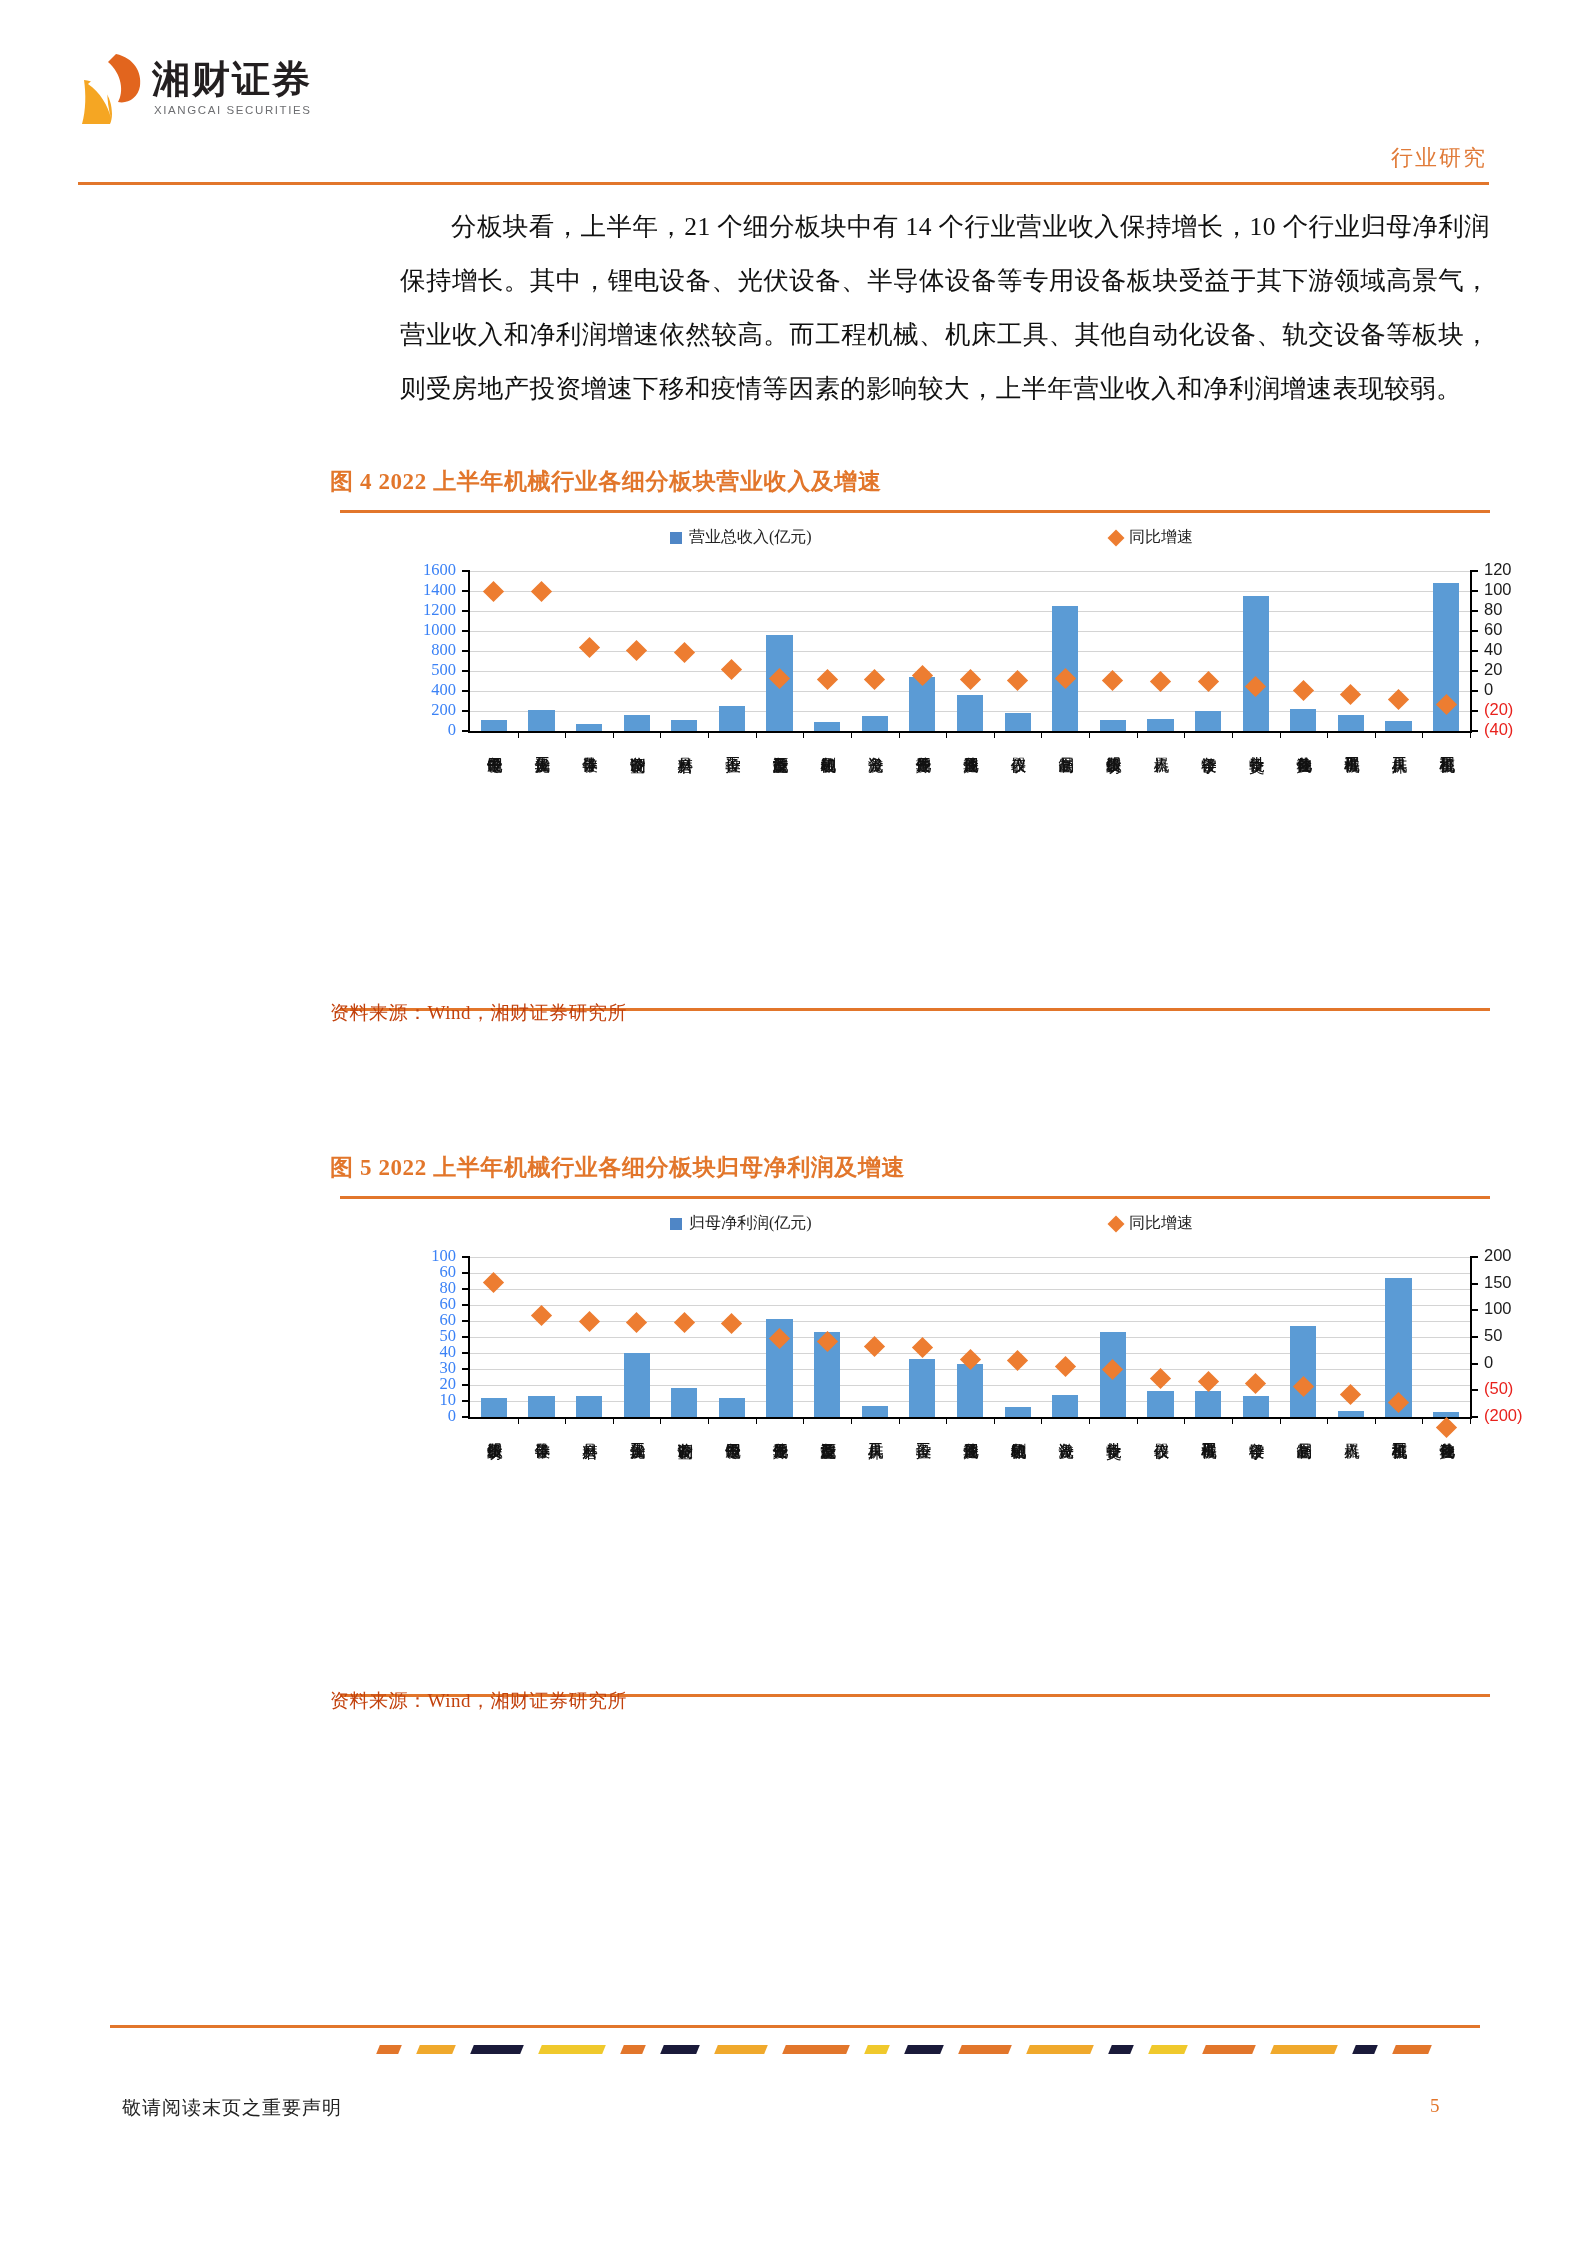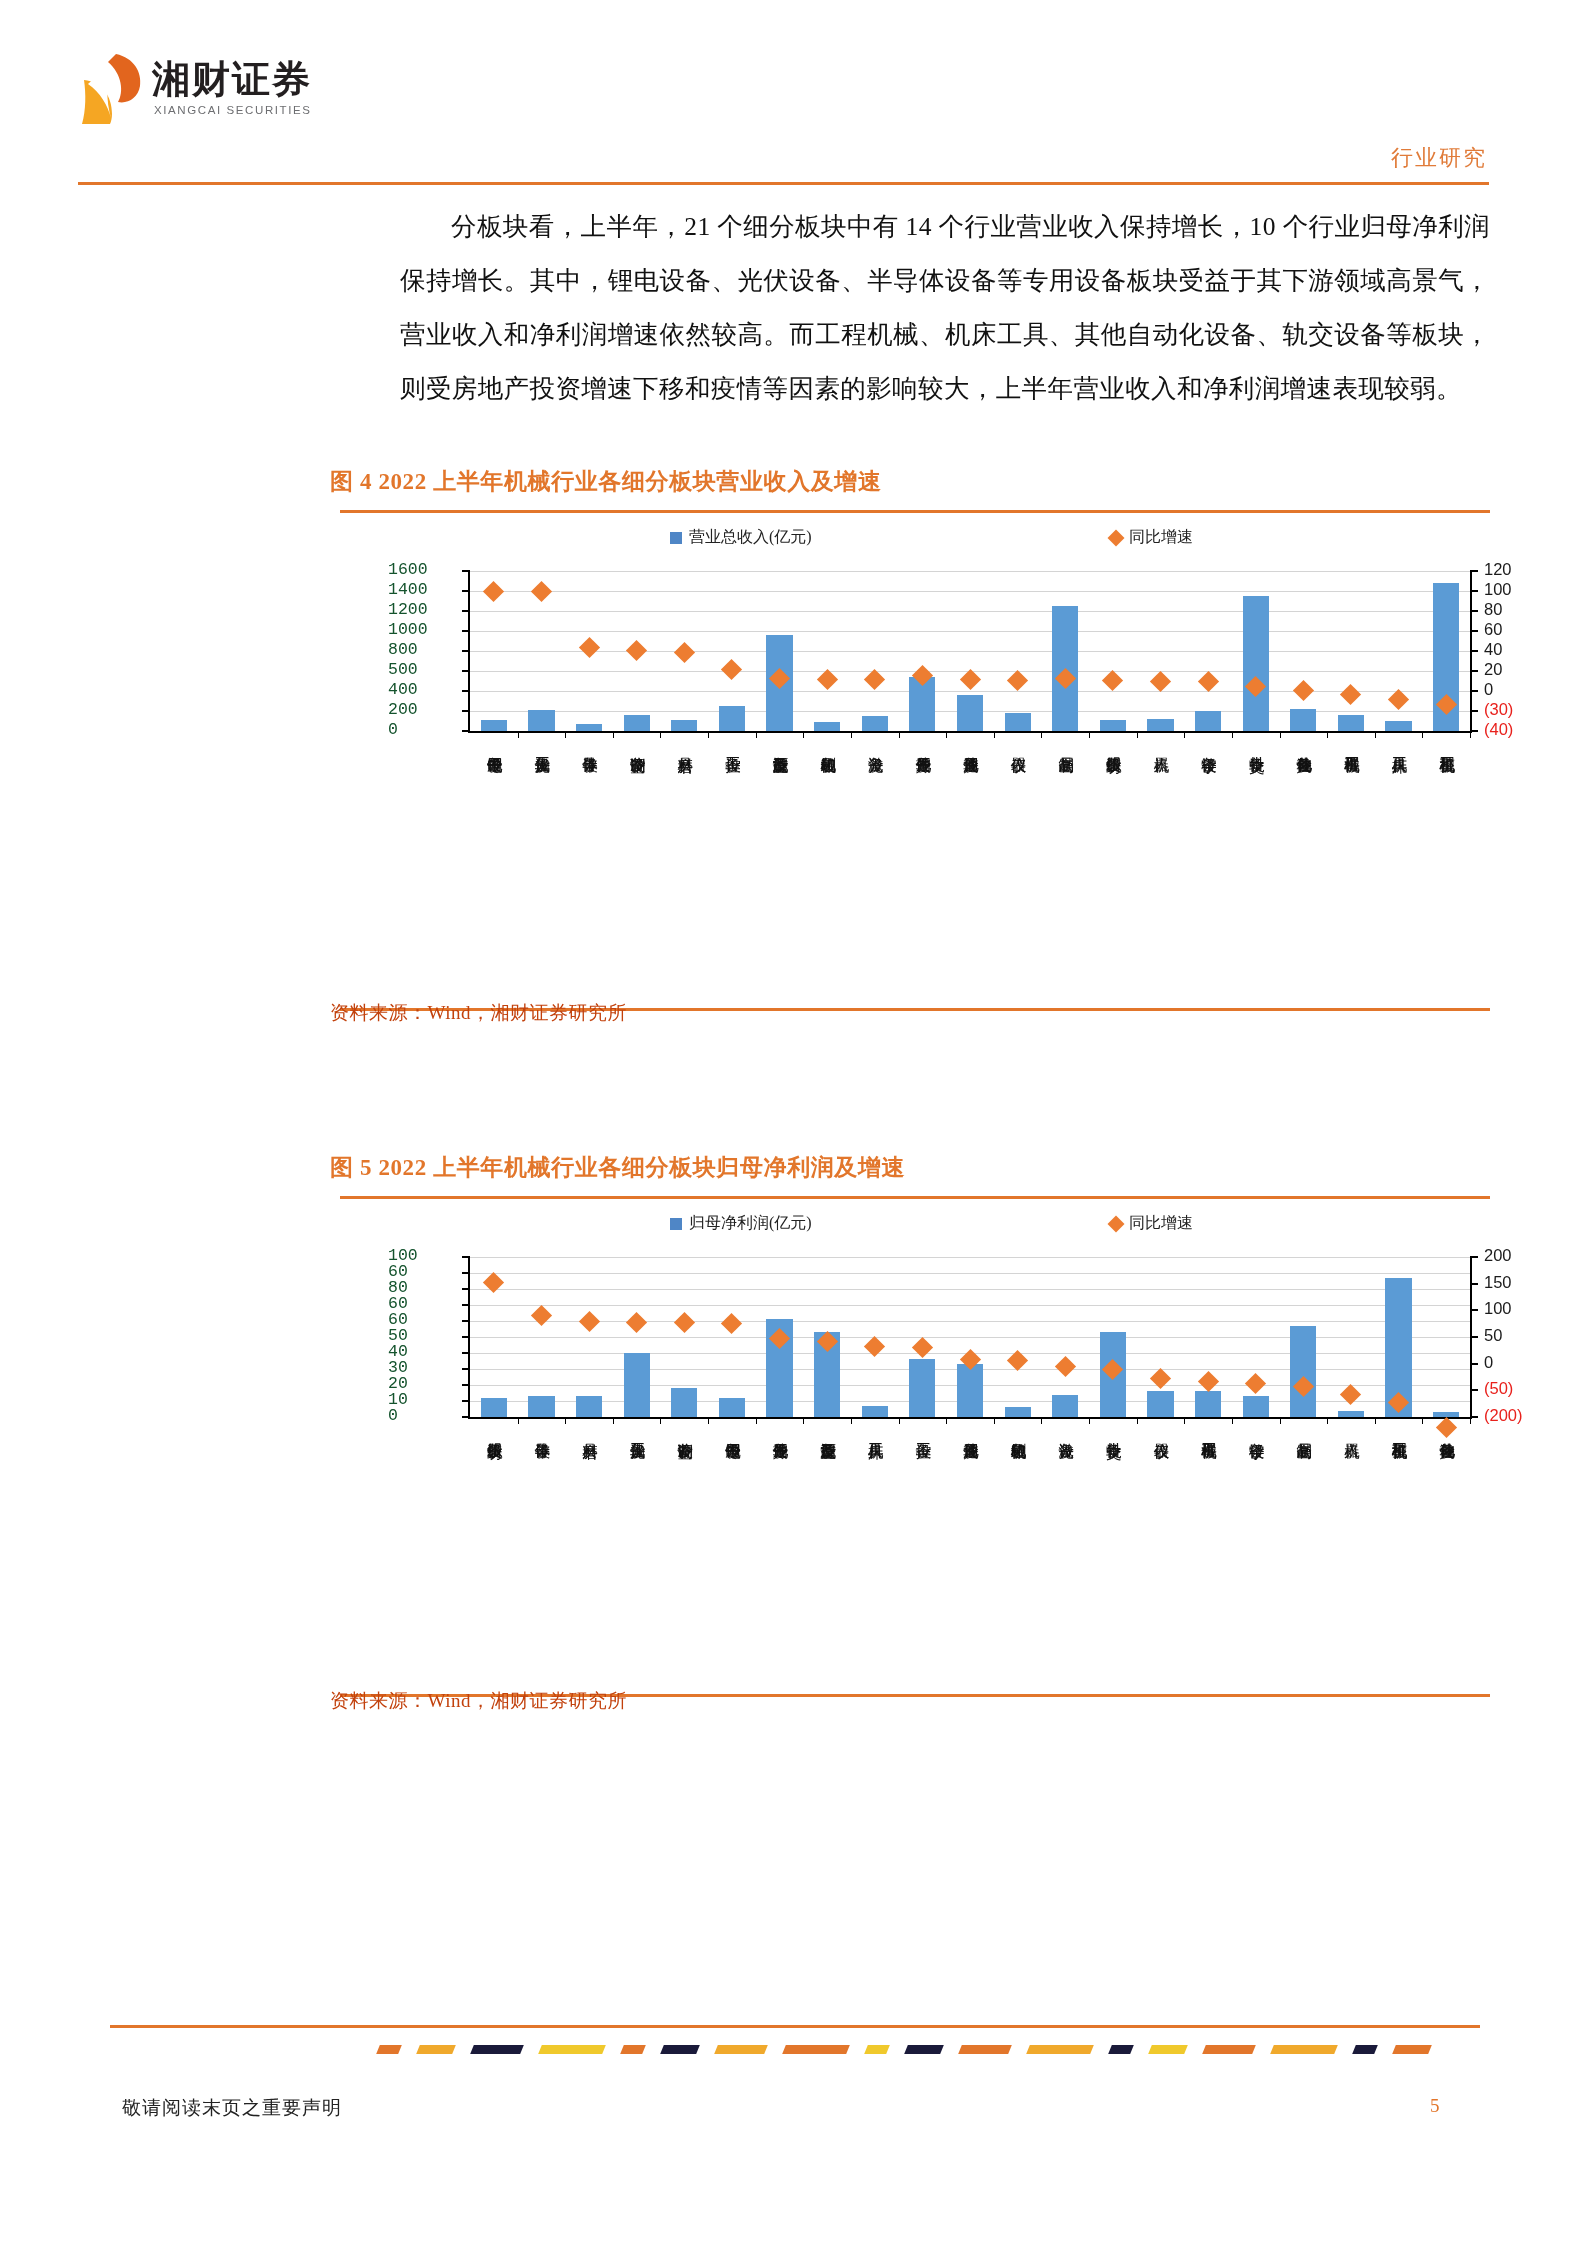--- a/index.html
+++ b/index.html
@@ -41,22 +41,22 @@
                font-size:16px;color:#222;white-space:nowrap;font-family:"Liberation Serif",serif;}
   .lg-sq{width:12px;height:12px;background:#4f86c6;display:inline-block;}
   .lg-di{width:12px;height:12px;background:#ed7d31;display:inline-block;transform:rotate(45deg);}
 
   .plot{position:absolute;background:#fff;}
   .grid-line{position:absolute;left:0;width:100%;height:1px;background:#d4d4d4;}
   .axis-l{position:absolute;top:0;width:2px;background:#000;}
   .axis-r{position:absolute;top:0;width:2px;background:#000;}
   .tick-l{position:absolute;width:8px;height:2px;background:#000;}
   .tick-r{position:absolute;width:8px;height:2px;background:#000;}
-  .ylab{position:absolute;font-size:16.5px;color:#14532d;white-space:nowrap;
-        font-family:Liberation Mono, monospace;}
+  .ylab{position:absolute;font-size:16.5px;color:#3b82f6;text-align:right;white-space:nowrap;
+        font-family:Liberation Serif, serif;}
   .ylab-r{position:absolute;font-size:16.5px;color:#1b1b1b;text-align:left;white-space:nowrap;
           font-family:"Liberation Sans",sans-serif;}
   .ylab-r.neg{color:#e8211c;}
   .bar{position:absolute;background:#5b9bd5;}
   .dot{position:absolute;width:15px;height:15px;background:#ed7d31;transform:rotate(45deg);}
   .xcat{position:absolute;font-size:15.5px;line-height:17px;color:#111;width:19px;
         writing-mode:vertical-rl;text-orientation:upright;white-space:nowrap;
         font-family:"Liberation Serif",serif;}
   .xtick{position:absolute;width:1px;background:#000;}
   .baseline{position:absolute;height:2px;background:#000;}
@@ -126,21 +126,21 @@
         <div class="ylab" style="top: 107px; left: 48px; width: 68px;">1000</div>
         <div class="tick-l" style="top: 97px; left: 122px;"></div>
         <div class="ylab" style="top: 87px; left: 48px; width: 68px;">1200</div>
         <div class="tick-l" style="top: 77px; left: 122px;"></div>
         <div class="ylab" style="top: 67px; left: 48px; width: 68px;">1400</div>
         <div class="tick-l" style="top: 57px; left: 122px;"></div>
         <div class="ylab" style="top: 47px; left: 48px; width: 68px;">1600</div>
         <div class="tick-r" style="top: 217px; left: 1130px;"></div>
         <div class="ylab-r neg" style="top: 207px; left: 1144px;">(40)</div>
         <div class="tick-r" style="top: 197px; left: 1130px;"></div>
-        <div class="ylab-r neg" style="top: 187px; left: 1144px;">(30)</div>
+        <div class="ylab-r neg" style="top: 187px; left: 1144px;">(20)</div>
         <div class="tick-r" style="top: 177px; left: 1130px;"></div>
         <div class="ylab-r" style="top: 167px; left: 1144px;">0</div>
         <div class="tick-r" style="top: 157px; left: 1130px;"></div>
         <div class="ylab-r" style="top: 147px; left: 1144px;">20</div>
         <div class="tick-r" style="top: 137px; left: 1130px;"></div>
         <div class="ylab-r" style="top: 127px; left: 1144px;">40</div>
         <div class="tick-r" style="top: 117px; left: 1130px;"></div>
         <div class="ylab-r" style="top: 107px; left: 1144px;">60</div>
         <div class="tick-r" style="top: 97px; left: 1130px;"></div>
         <div class="ylab-r" style="top: 87px; left: 1144px;">80</div>

